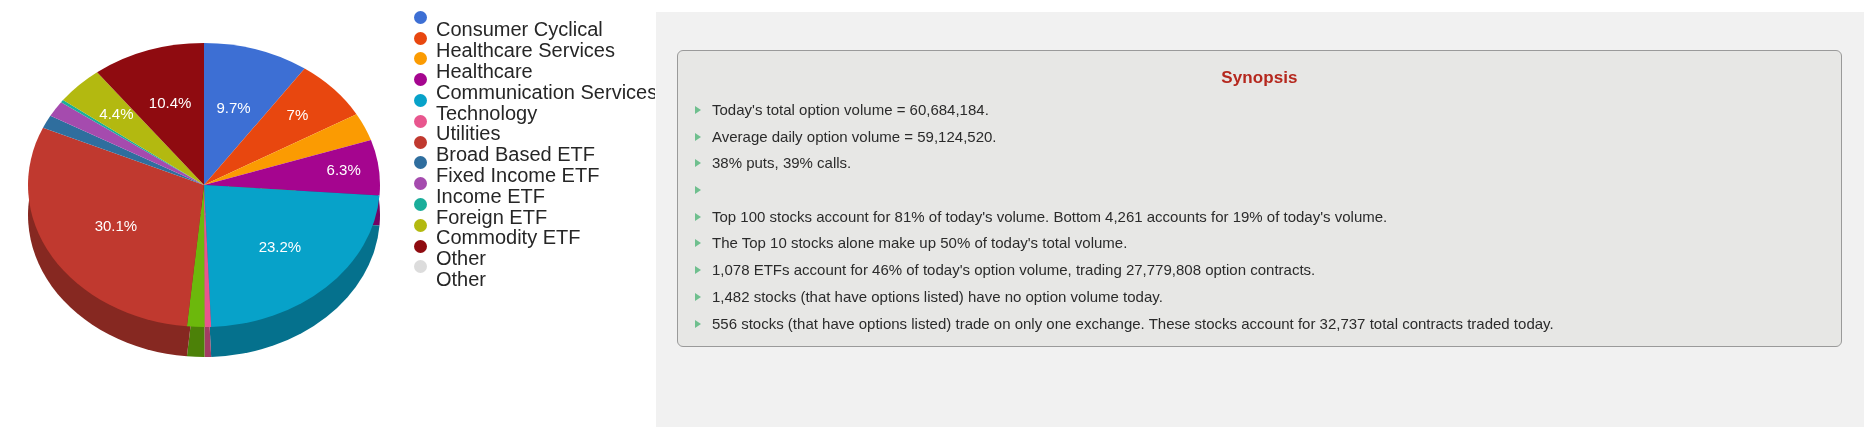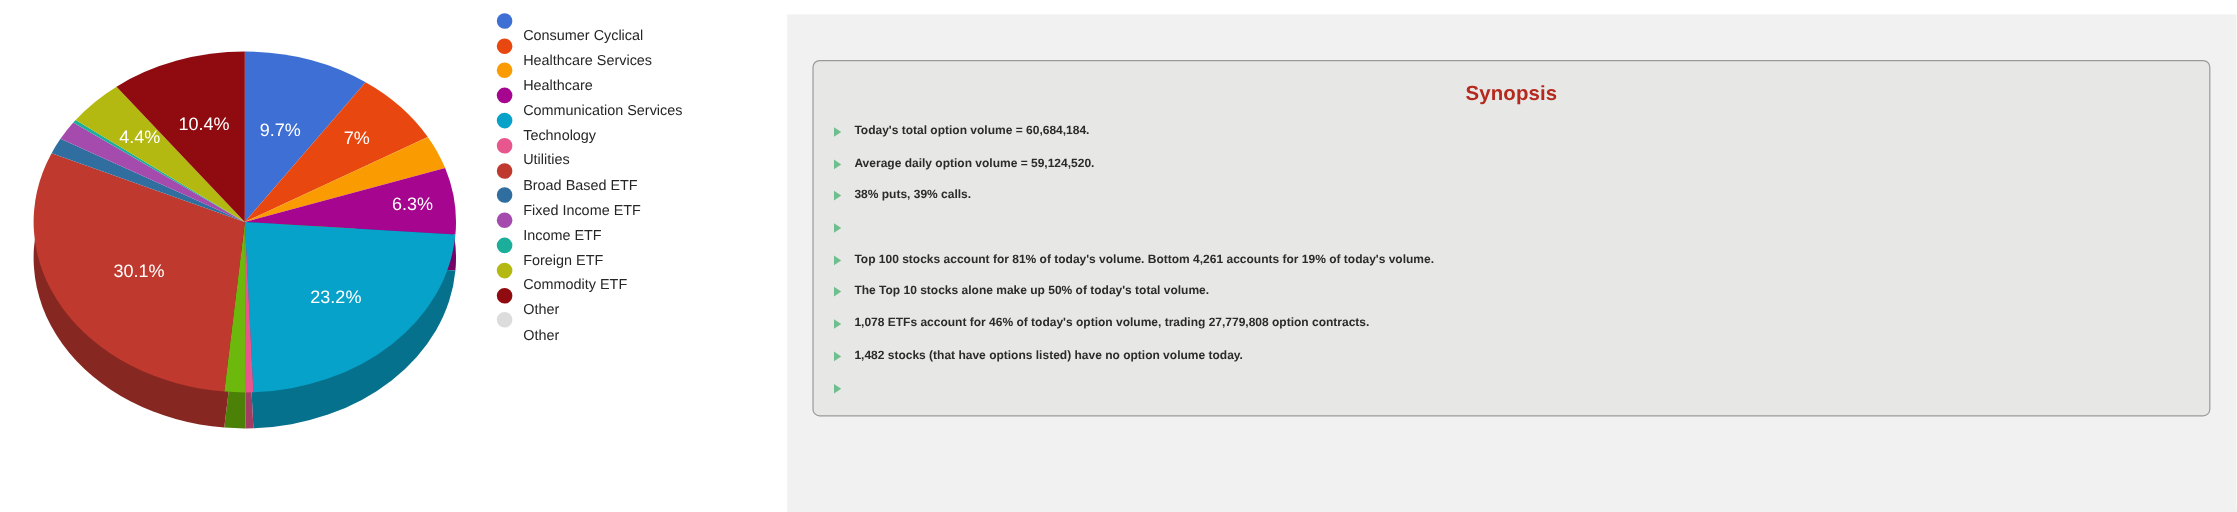--- a/index.html
+++ b/index.html
@@ -50,21 +50,21 @@
     align-items: center;
     height: 20.8px;
   }
   .legend-swatch {
     width: 13px; height: 13px;
     border-radius: 50%;
     flex: 0 0 auto;
     margin-right: 9px;
   }
   .legend-label {
-    font-size: 12px;
+    font-size: 20px;
     color: #262626;
     white-space: nowrap;
     line-height: 1;
     margin-top: 24px;
   }
 
   
   #panel-divider {
     position: absolute;
     left: 655px; top: 0;
@@ -111,25 +111,24 @@
   .bullet-tri {
     flex: 0 0 auto;
     width: 0; height: 0;
     border-left: 6px solid #6fbf8e;
     border-top: 4.5px solid transparent;
     border-bottom: 4.5px solid transparent;
     margin-top: 7px;
     margin-right: 11px;
   }
   .synopsis-text {
-    font-size: 10px;
+    font-size: 15px;
     color: #2b2b2b;
     line-height: 21px;
     white-space: nowrap;
-    font-weight: bold;
   }
 </style>
 </head>
 <body>
 
 <div id="page">
 
   <div id="chart-panel">
 
     <div id="pie-wrap">
@@ -272,18 +271,19 @@
           <li class="synopsis-item">
             <span class="bullet-tri"></span>
             <span class="synopsis-text">1,078 ETFs account for 46% of today's option volume, trading 27,779,808 option contracts.</span>
           </li>
           <li class="synopsis-item">
             <span class="bullet-tri"></span>
             <span class="synopsis-text">1,482 stocks (that have options listed) have no option volume today.</span>
           </li>
           <li class="synopsis-item">
             <span class="bullet-tri"></span>
+            <span class="synopsis-text">556 stocks (that have options listed) trade on only one exchange. These stocks account for 32,737 total contracts traded today.</span>
           </li>
         </ul>
     </div>
   </div>
 
 </div>
 
 </body></html>

